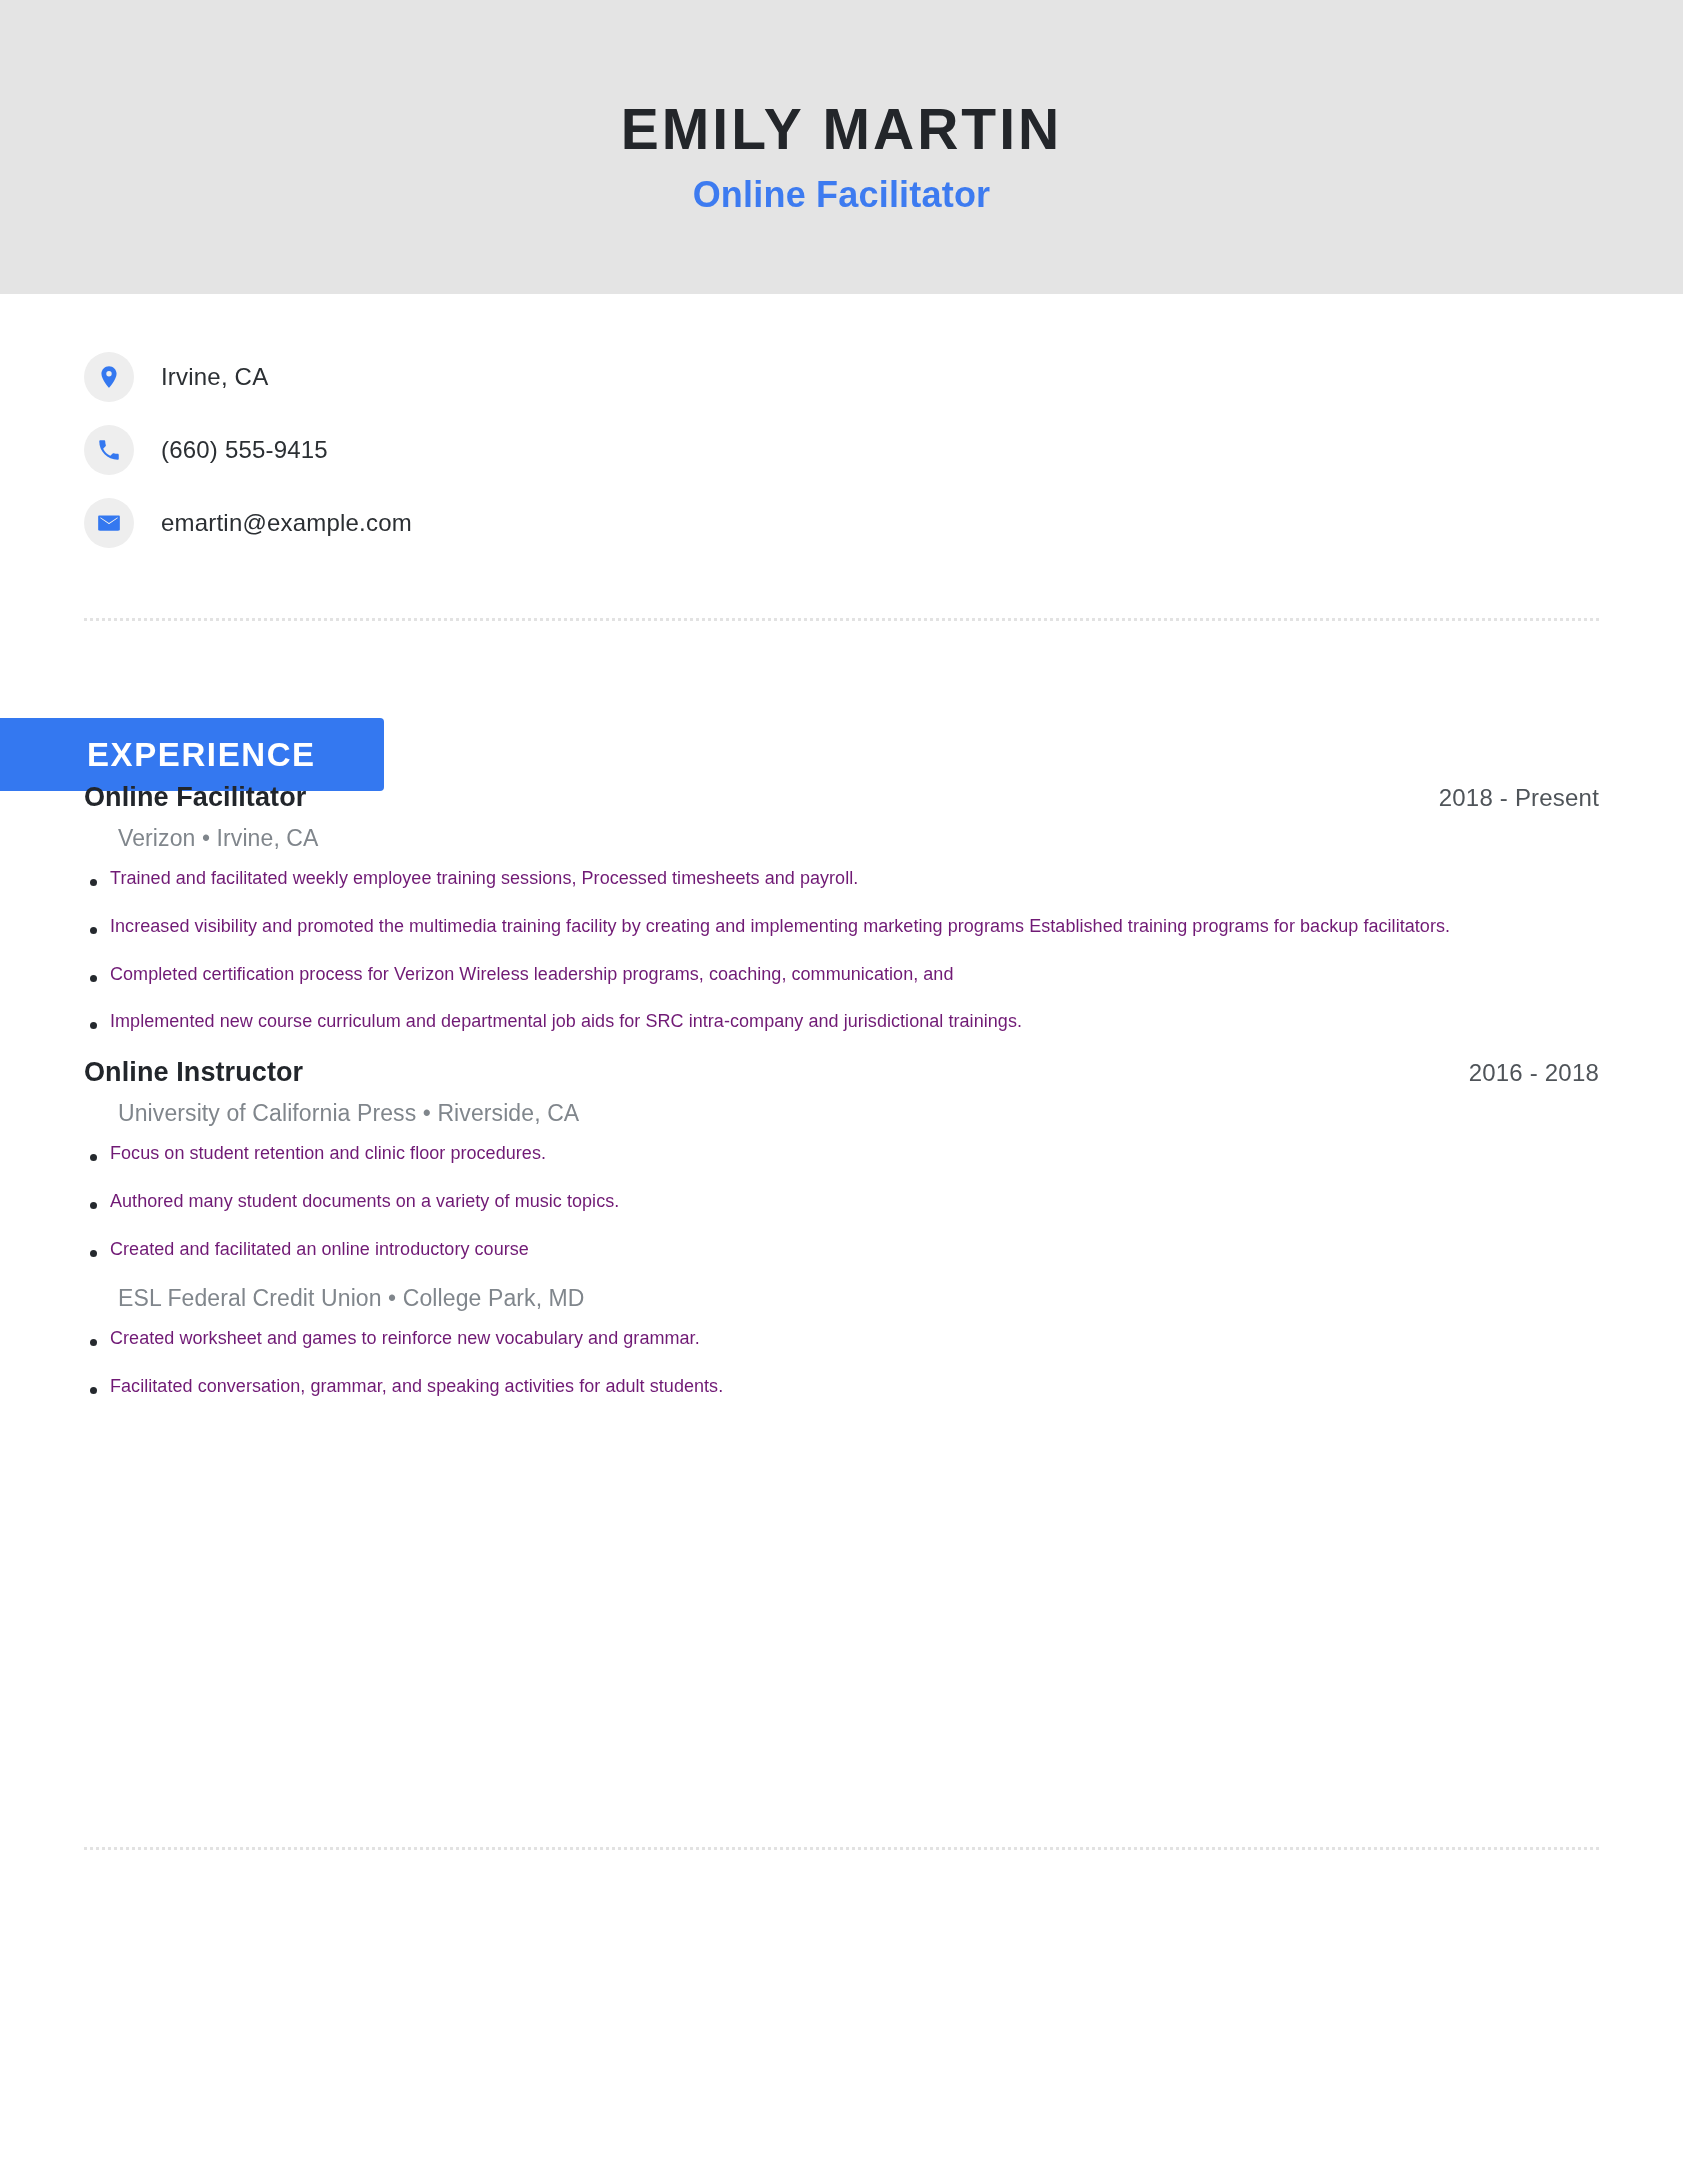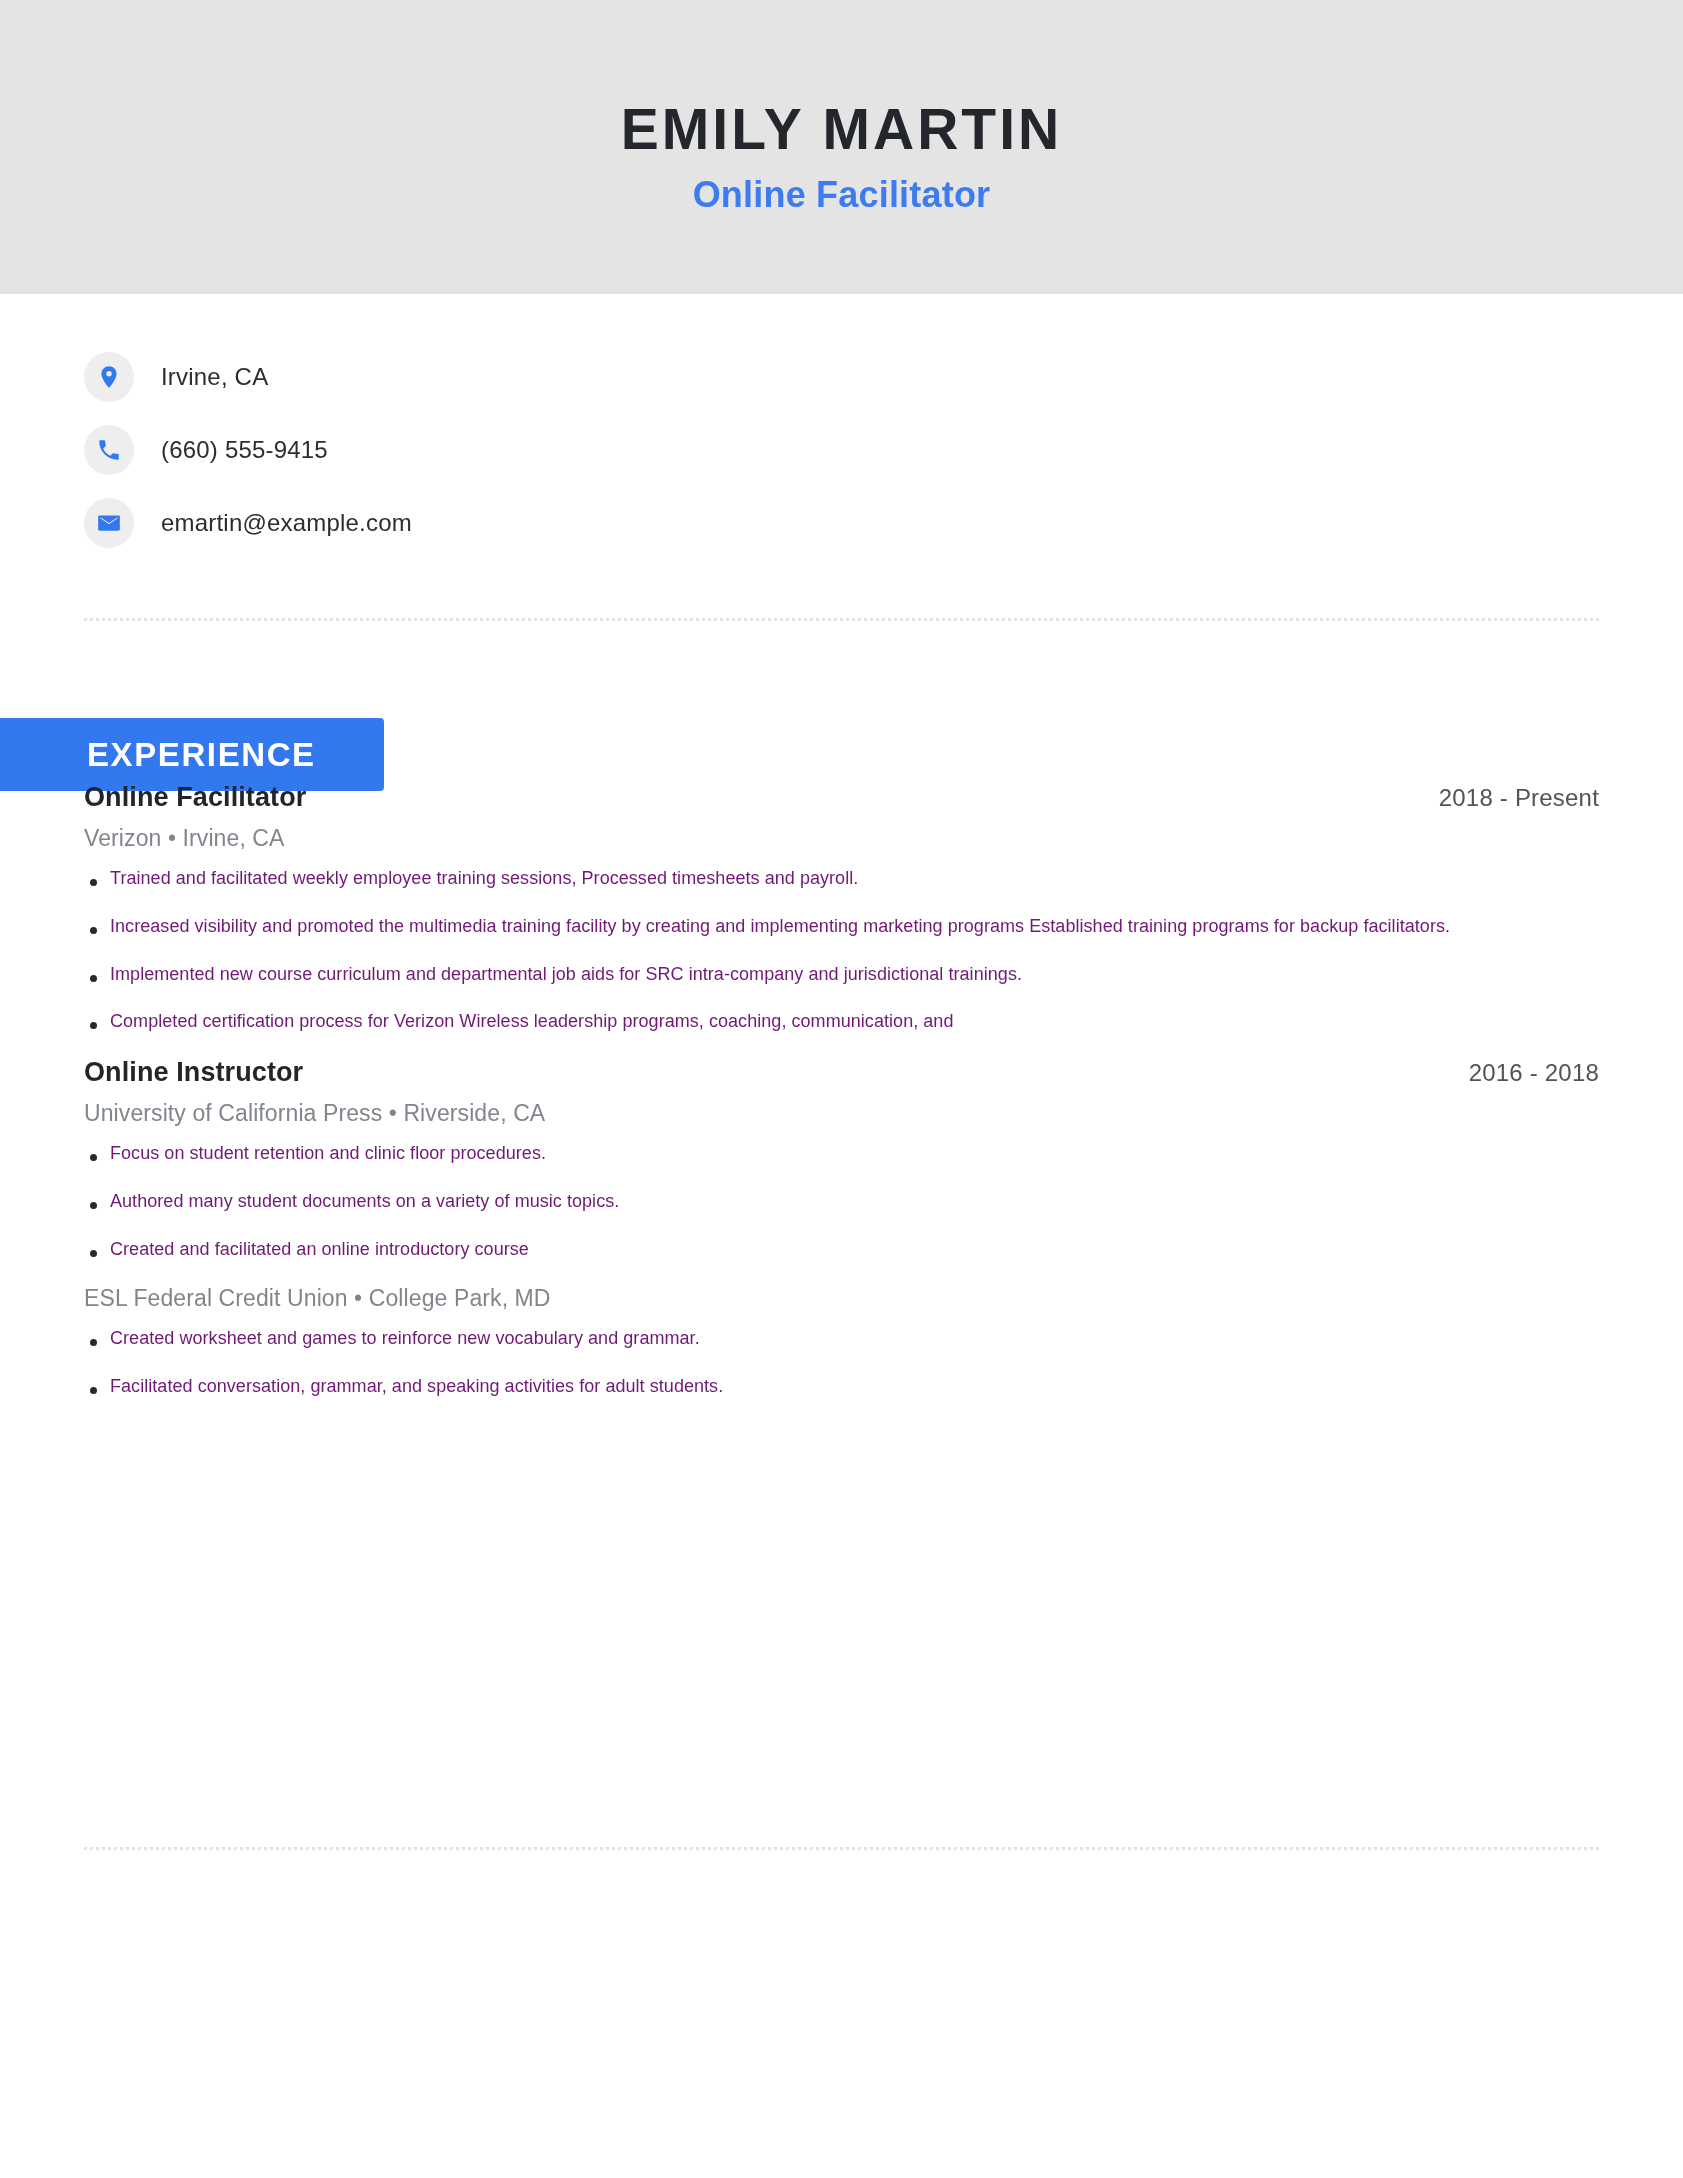--- a/index.html
+++ b/index.html
@@ -137,20 +137,21 @@
     font-size: 24px;
     color: #4f5459;
     letter-spacing: 0.2px;
     white-space: nowrap;
   }
   .job-meta {
     margin-top: 12px;
     font-size: 23px;
     color: #80868c;
     letter-spacing: 0.1px;
+    margin-left: 34px;
   }
   .job-bullets {
     list-style: none;
     margin: 14px 0 0 0;
     padding: 0;
   }
   .job-bullets li {
     position: relative;
     padding-left: 26px;
     font-size: 18px;
@@ -225,22 +226,22 @@
 
     <div class="job-entry">
       <div class="job-headline">
         <span class="job-title">Online Facilitator</span>
         <span class="job-dates">2018 - Present</span>
       </div>
       <div class="job-meta">Verizon  •  Irvine, CA</div>
       <ul class="job-bullets">
         <li>Trained and facilitated weekly employee training sessions, Processed timesheets and payroll.</li>
         <li>Increased visibility and promoted the multimedia training facility by creating and implementing marketing programs Established training programs for backup facilitators.</li>
+        <li>Completed certification process for Verizon Wireless leadership programs, coaching, communication, and</li>
         <li>Implemented new course curriculum and departmental job aids for SRC intra-company and jurisdictional trainings.</li>
-        <li>Completed certification process for Verizon Wireless leadership programs, coaching, communication, and</li>
       </ul>
     </div>
 
     <div class="job-entry">
       <div class="job-headline">
         <span class="job-title">Online Instructor</span>
         <span class="job-dates">2016 - 2018</span>
       </div>
       <div class="job-meta">University of California Press  •  Riverside, CA</div>
       <ul class="job-bullets">

